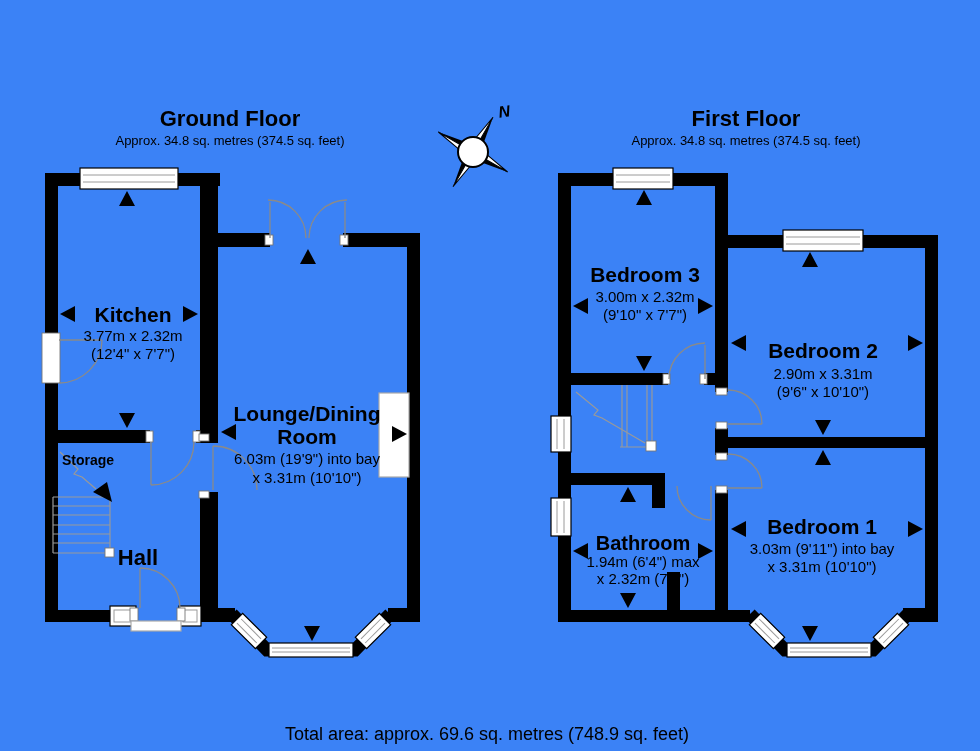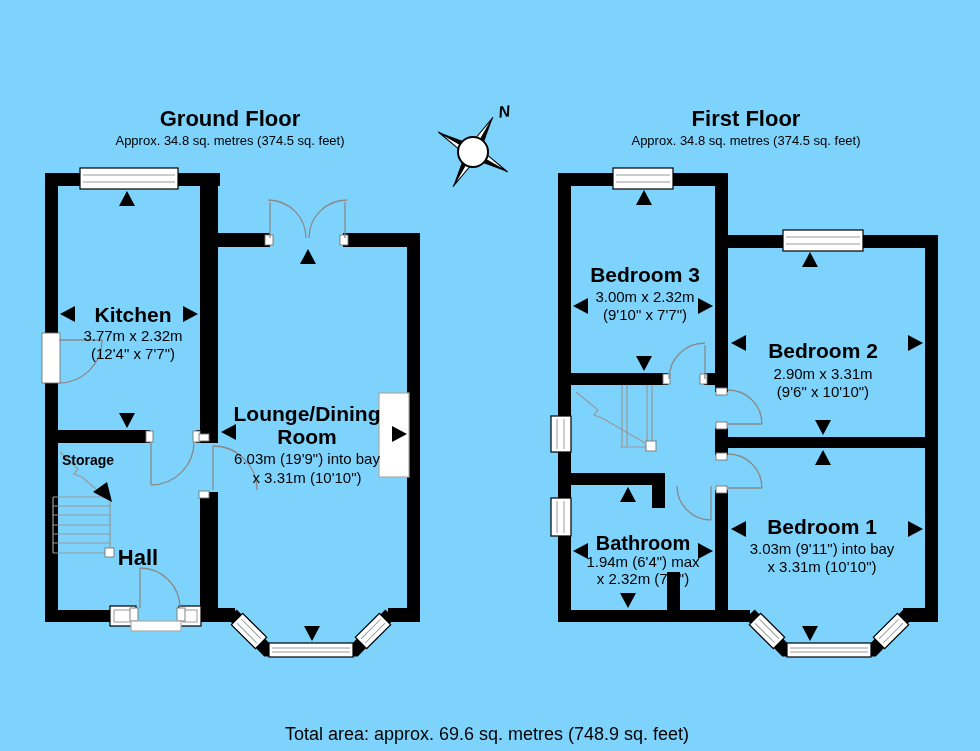--- a/index.html
+++ b/index.html
@@ -1,16 +1,16 @@
 <!DOCTYPE html>
 <html><head>
 <meta charset="utf-8">
 <style>
   html,body{margin:0;padding:0;background:#fff;}
-  .canvas{width:980px;height:751px;position:relative;background:#7dd3fc;}
+  .canvas{width:980px;height:751px;position:relative;background:#3b82f6;}
   svg{display:block;}
   .wall{fill:#000;stroke:none;}
   .baywall{fill:none;stroke:#000;stroke-width:13;stroke-linejoin:miter;}
   .win{fill:#fff;stroke:#000;stroke-width:1.2;}
   .winline{stroke:#9a9a9a;stroke-width:1;fill:none;}
   .door{stroke:#8a8a8a;stroke-width:1.3;fill:none;}
   .jamb{fill:#fff;stroke:#777;stroke-width:0.9;}
   .arrow{fill:#000;stroke:none;}
   .stair{stroke:#999;stroke-width:1.2;fill:none;}
   .recess{fill:#fff;stroke:#aaa;stroke-width:1.2;}

